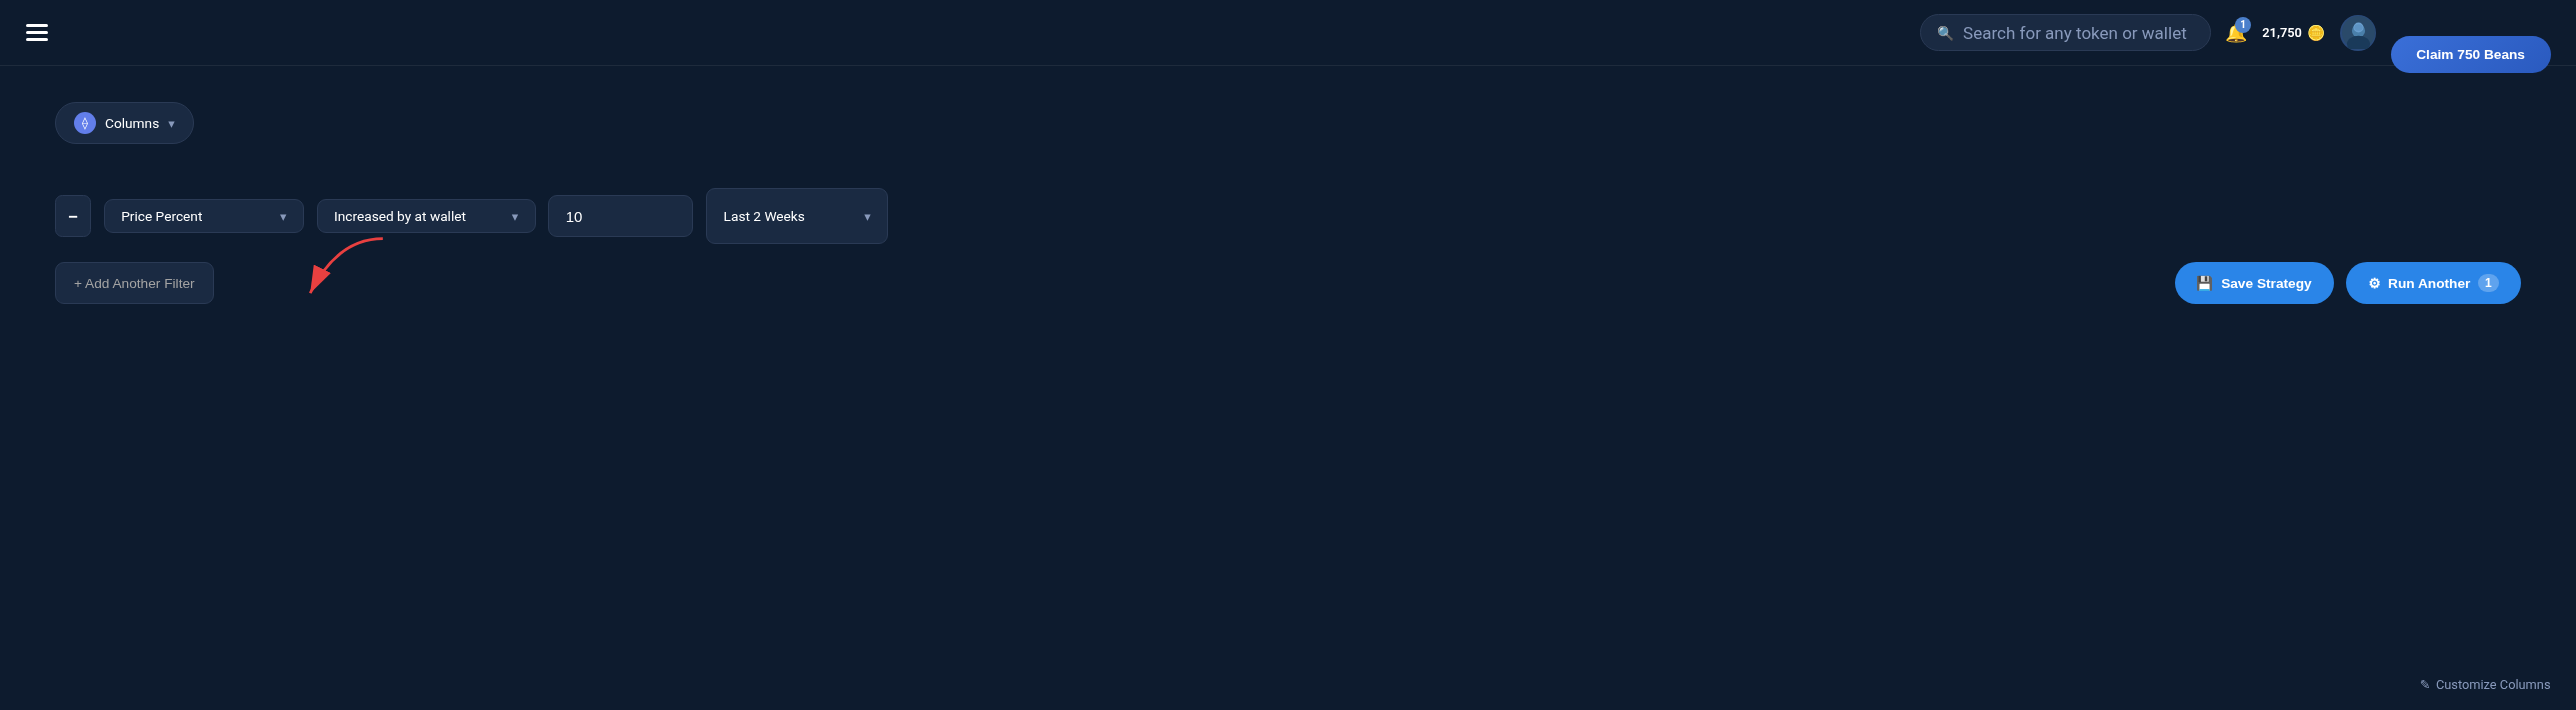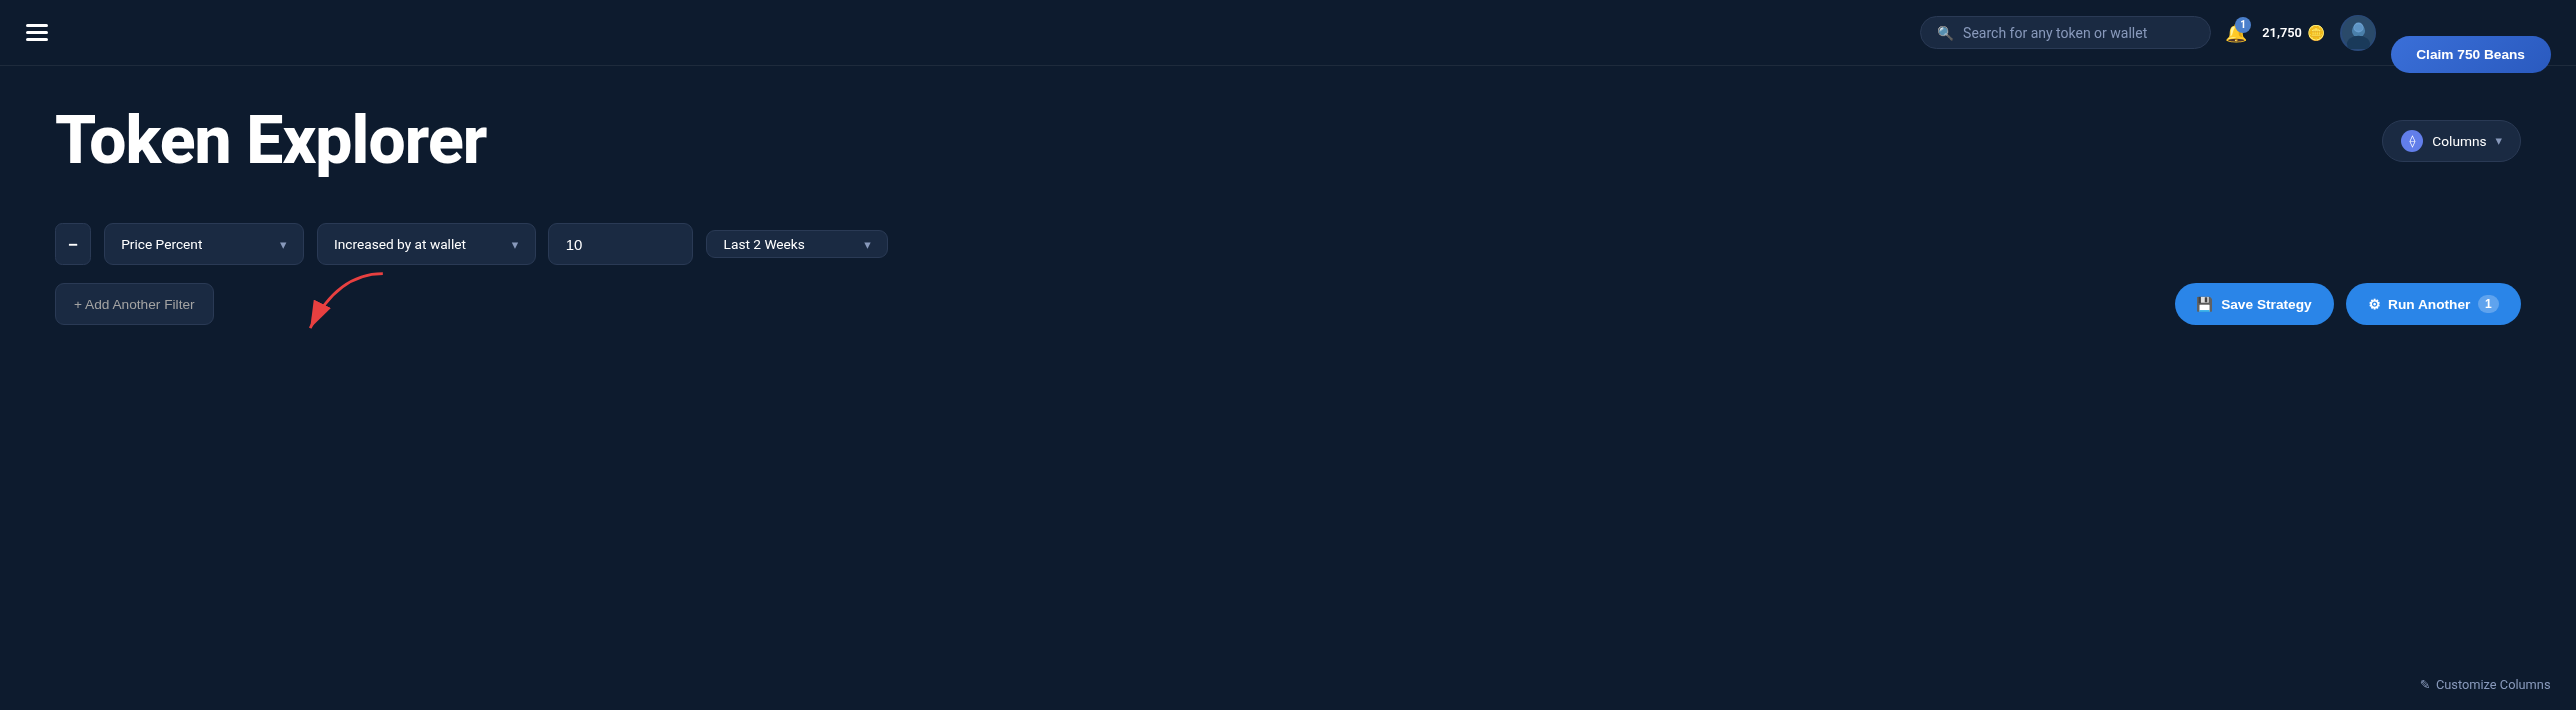--- a/index.html
+++ b/index.html
@@ -61,21 +61,21 @@
       width: 291px;
     }
 
     .search-icon {
       color: #8899bb;
       font-size: 13.7px;
     }
 
     .search-text {
       color: #8899bb;
-      font-size: 14px;
+      font-size: 17px;
     }
 
     .notification-count {
       background: #4a7fcb;
       color: #fff;
       font-size: 10px;
       font-weight: bold;
       border-radius: 50%;
       width: 16.4px;
       height: 16.4px;
@@ -210,21 +210,21 @@
       border: 0.9px solid #2a3a55;
       border-radius: 9px;
       color: #ffffff;
       padding: 11px 16.4px;
       font-size: 13.7px;
       display: flex;
       align-items: center;
       justify-content: space-between;
       cursor: pointer;
       width: 200px;
-      height: 42px;
+      height: 34px;
       gap: 9px;
     }
 
     .filter-select-wide {
       width: 219px;
     }
 
     .filter-input {
       background: #1a2a42;
       border: 0.9px solid #2a3a55;
@@ -246,21 +246,21 @@
       border: 0.9px solid #2a3a55;
       border-radius: 9px;
       color: #ffffff;
       padding: 11px 16.4px;
       font-size: 13.7px;
       display: flex;
       align-items: center;
       justify-content: space-between;
       cursor: pointer;
       width: 182px;
-      height: 28px;
+      height: 56px;
       gap: 9px;
     }
 
     
     .arrow-annotation {
       position: absolute;
       left: 237px;
       top: 46px;
       pointer-events: none;
     }
@@ -401,21 +401,20 @@
         <ellipse cx="20" cy="14" rx="5" ry="4" fill="#5a8fbe" opacity="0.7"></ellipse>
       </svg>
     </div>
 
     <button class="claim-button">Claim 750 Beans</button>
   </div>
 </nav>
 
 <div class="main-content">
   <div class="page-header">
-    <h1 class="page-title">Token Explorer</h1>
 
     <div class="network-selector">
       <div class="eth-icon">⟠</div>
       <span>Columns</span>
       <span class="chevron-down-icon">▾</span>
     </div>
   </div>
 
   <div class="filter-section">
     <div class="filter-row">

